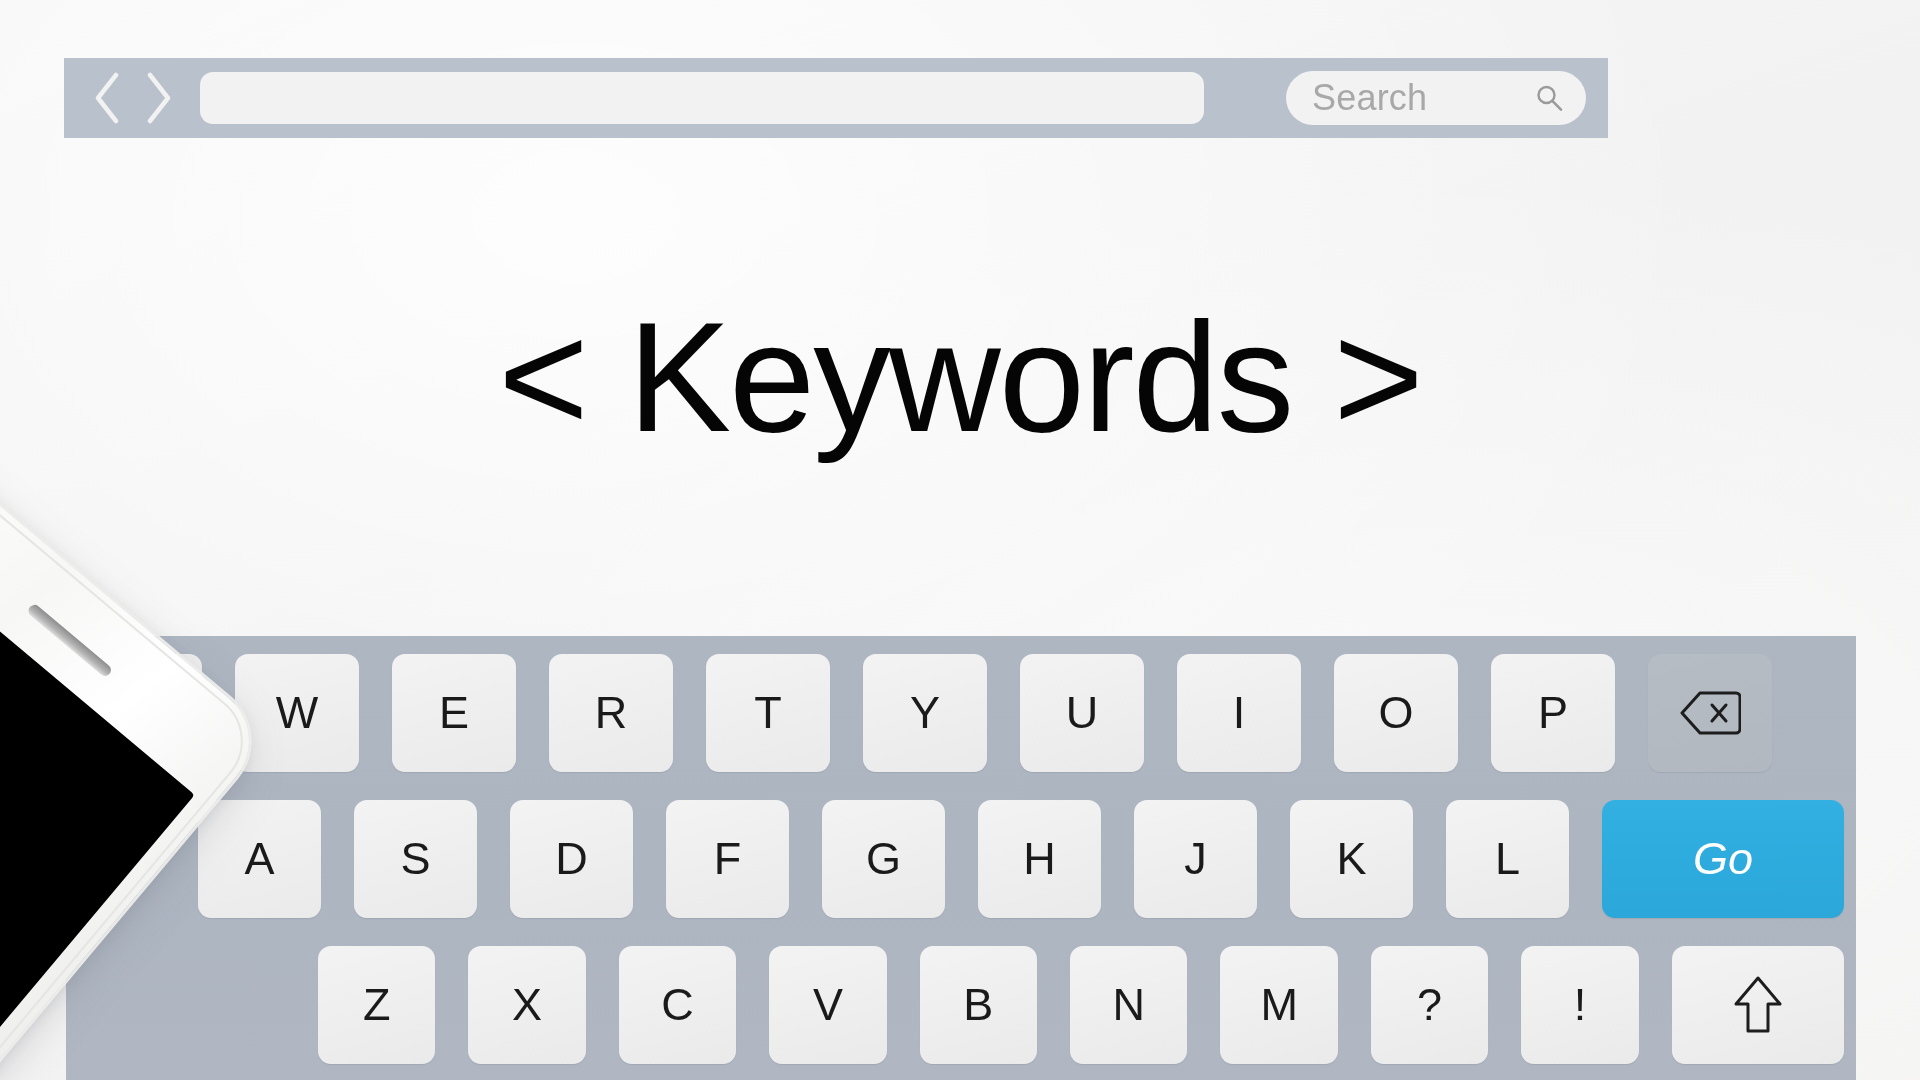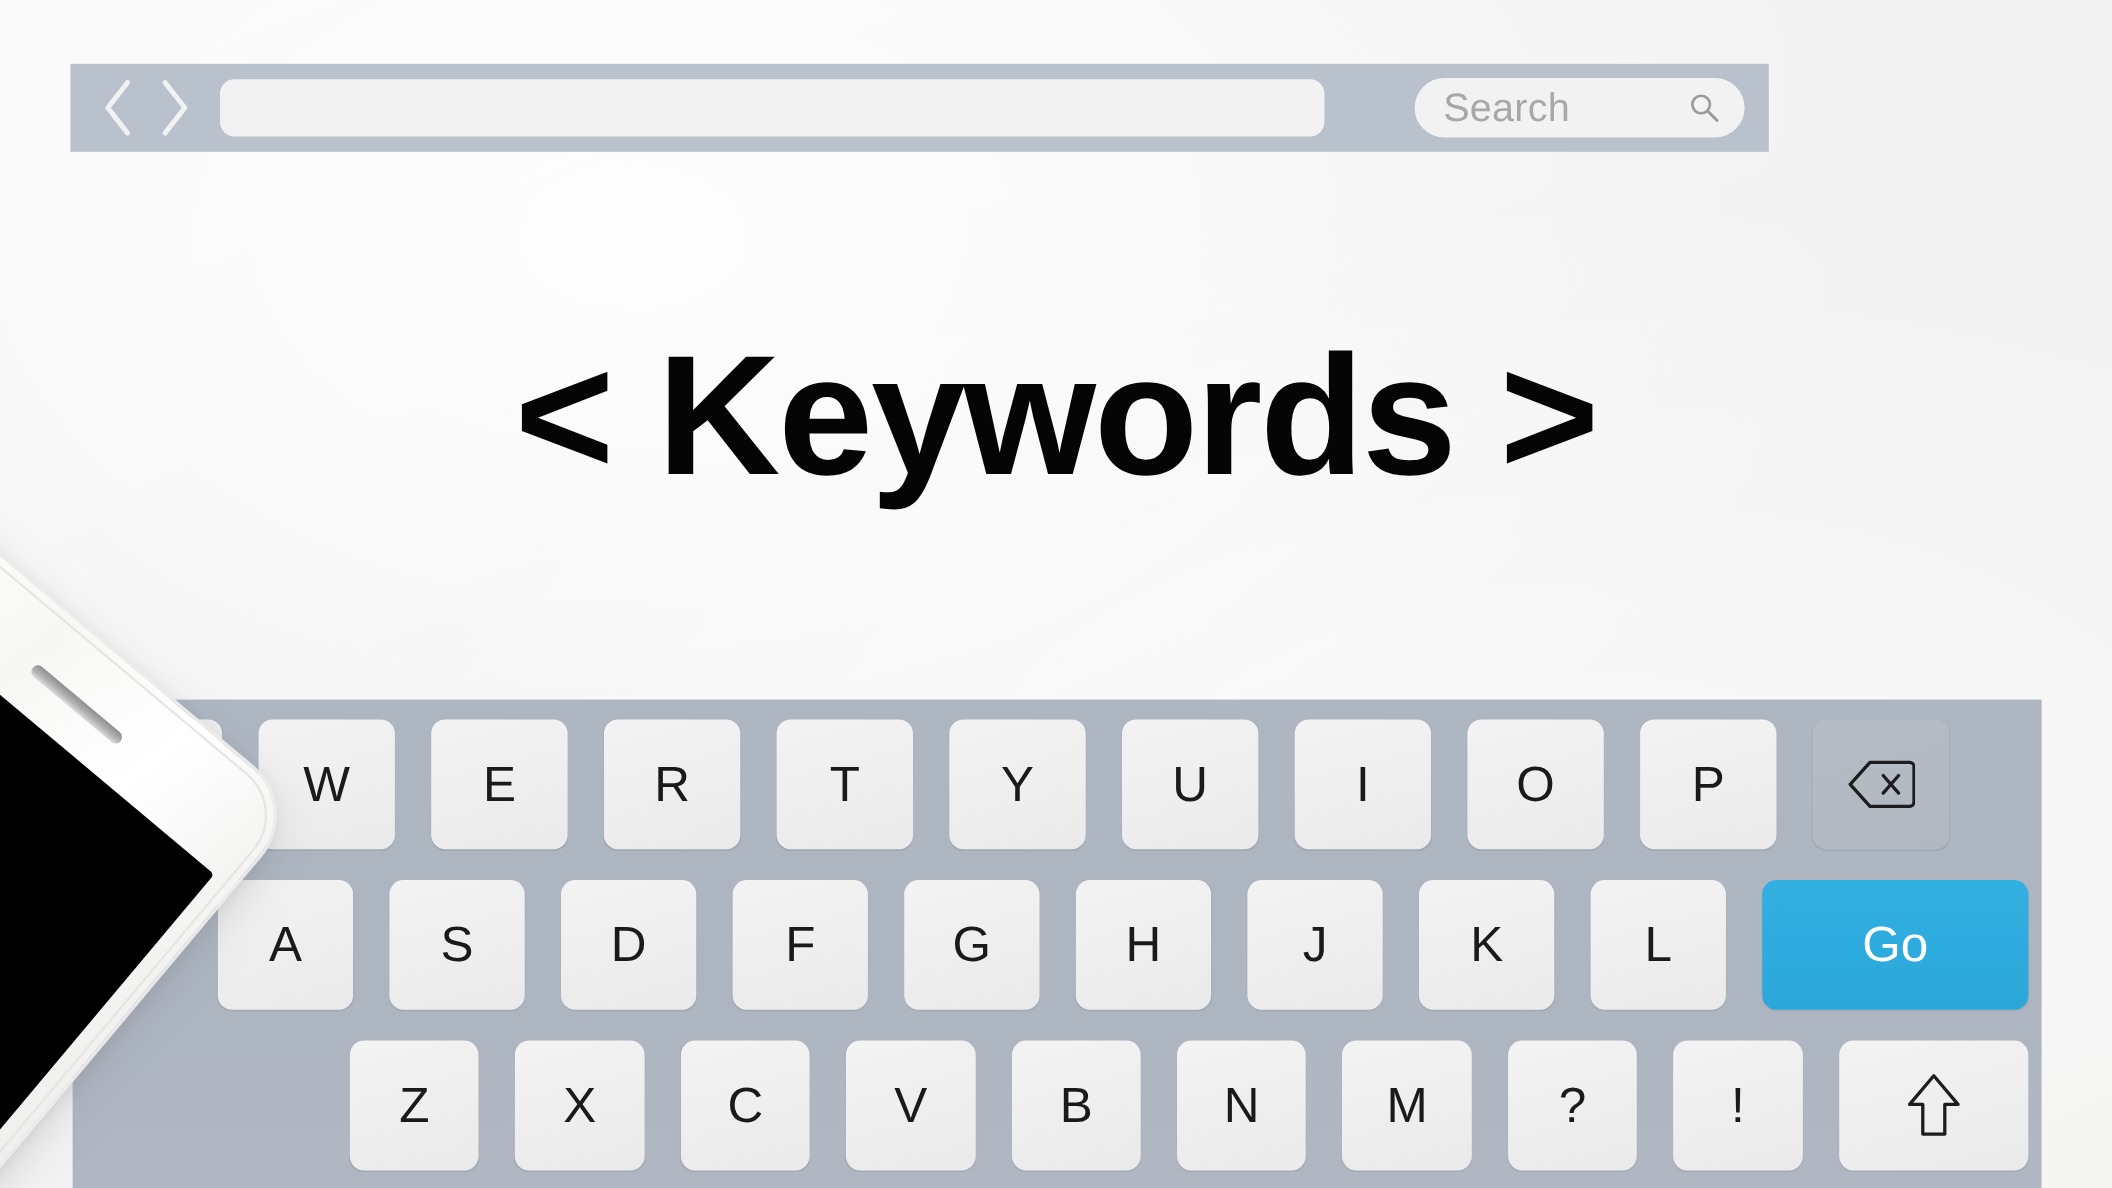--- a/index.html
+++ b/index.html
@@ -85,21 +85,21 @@
   .search-glass svg { display: block; width: 100%; height: 100%; }
 
   
   .headline {
     position: absolute;
     left: 0;
     top: 300px;
     width: 1920px;
     text-align: center;
     font-size: 155px;
-    font-weight: bold;
+    font-weight: normal;
     color: #050505;
     letter-spacing: -2px;
     line-height: 1;
     white-space: nowrap;
   }
 
   
   .keyboard {
     position: absolute;
     left: 66px;
@@ -127,21 +127,21 @@
     border-radius: 13px;
     background: linear-gradient(165deg, #f3f3f3 0%, #eeeeee 55%, #eaeaea 100%);
     display: flex;
     align-items: center;
     justify-content: center;
     font-size: 45px;
     color: #1a1a1a;
     font-weight: normal;
     box-shadow: 0 1px 1px rgba(120,126,138,0.25);
   }
-  .key:last-child { margin-right: 0; }
+  .key:last-child { margin-right: 0; font-style: italic; }
 
   .key.backspace {
     background: linear-gradient(165deg, #b6bcc4 0%, #b2b8c0 100%);
   }
 
   .key.go {
     width: 244px;
     background: linear-gradient(180deg, #32b0e2 0%, #2ba7da 100%);
     color: #ffffff;
     font-size: 45px;

